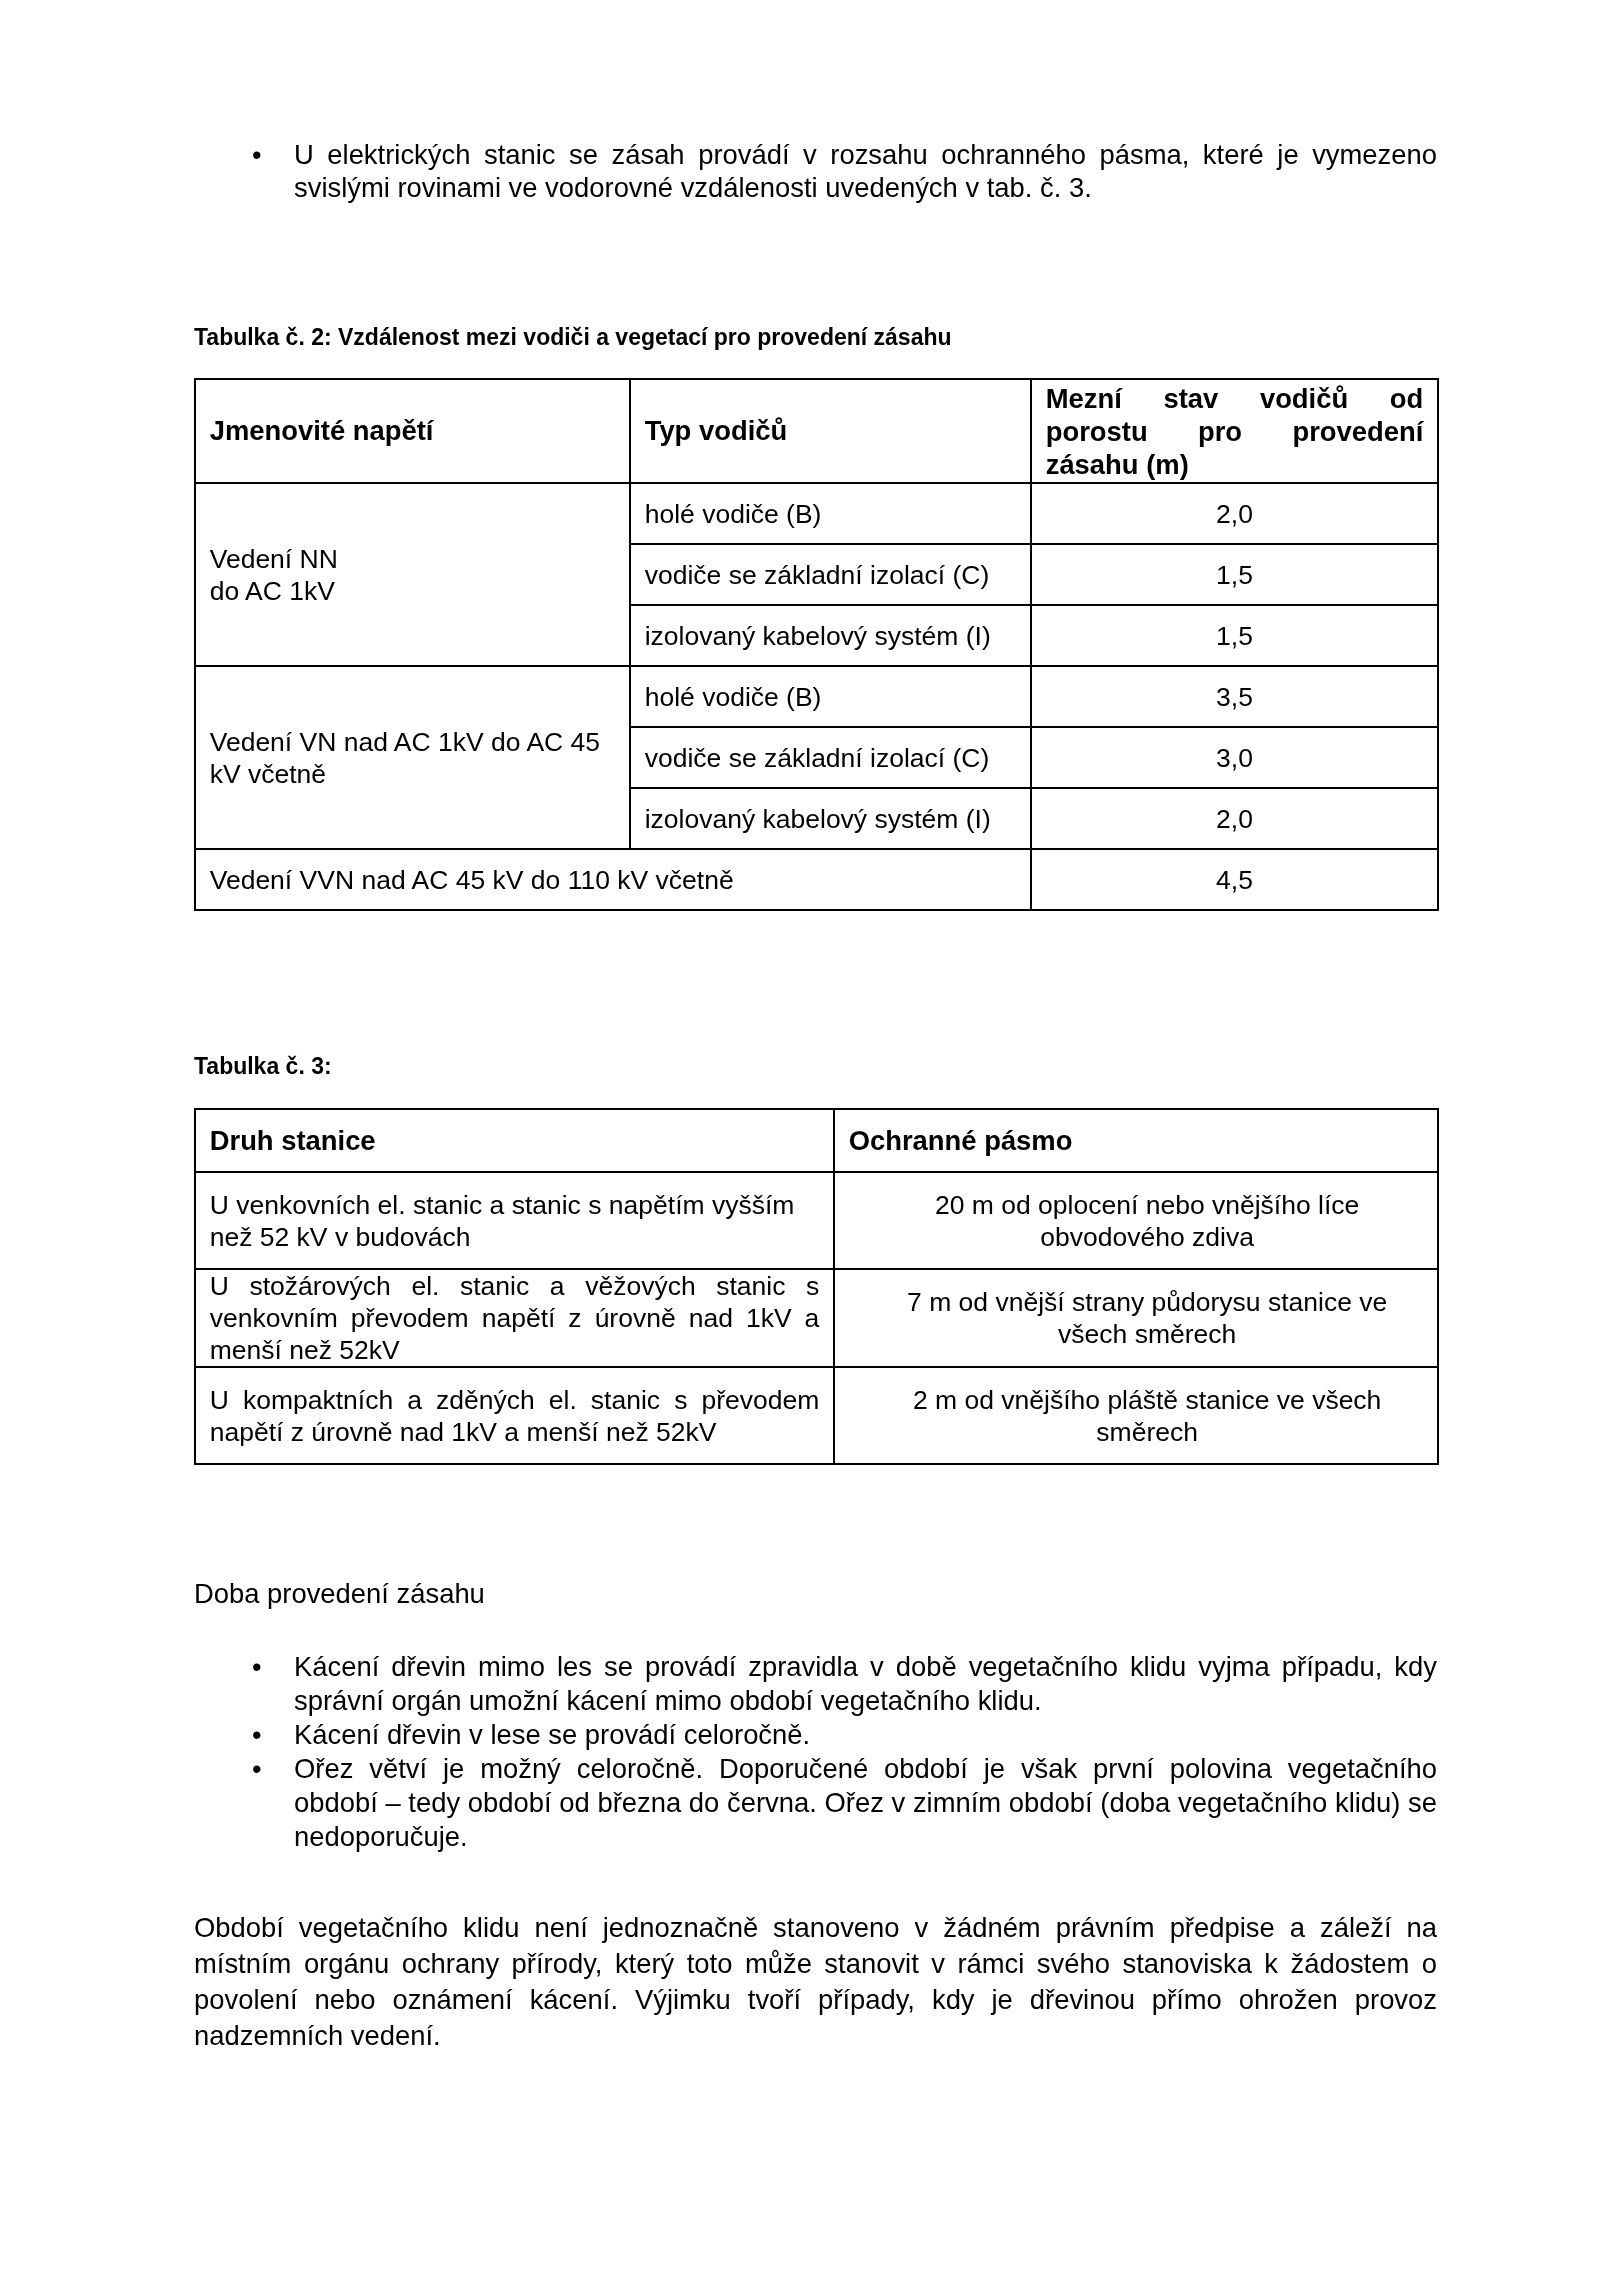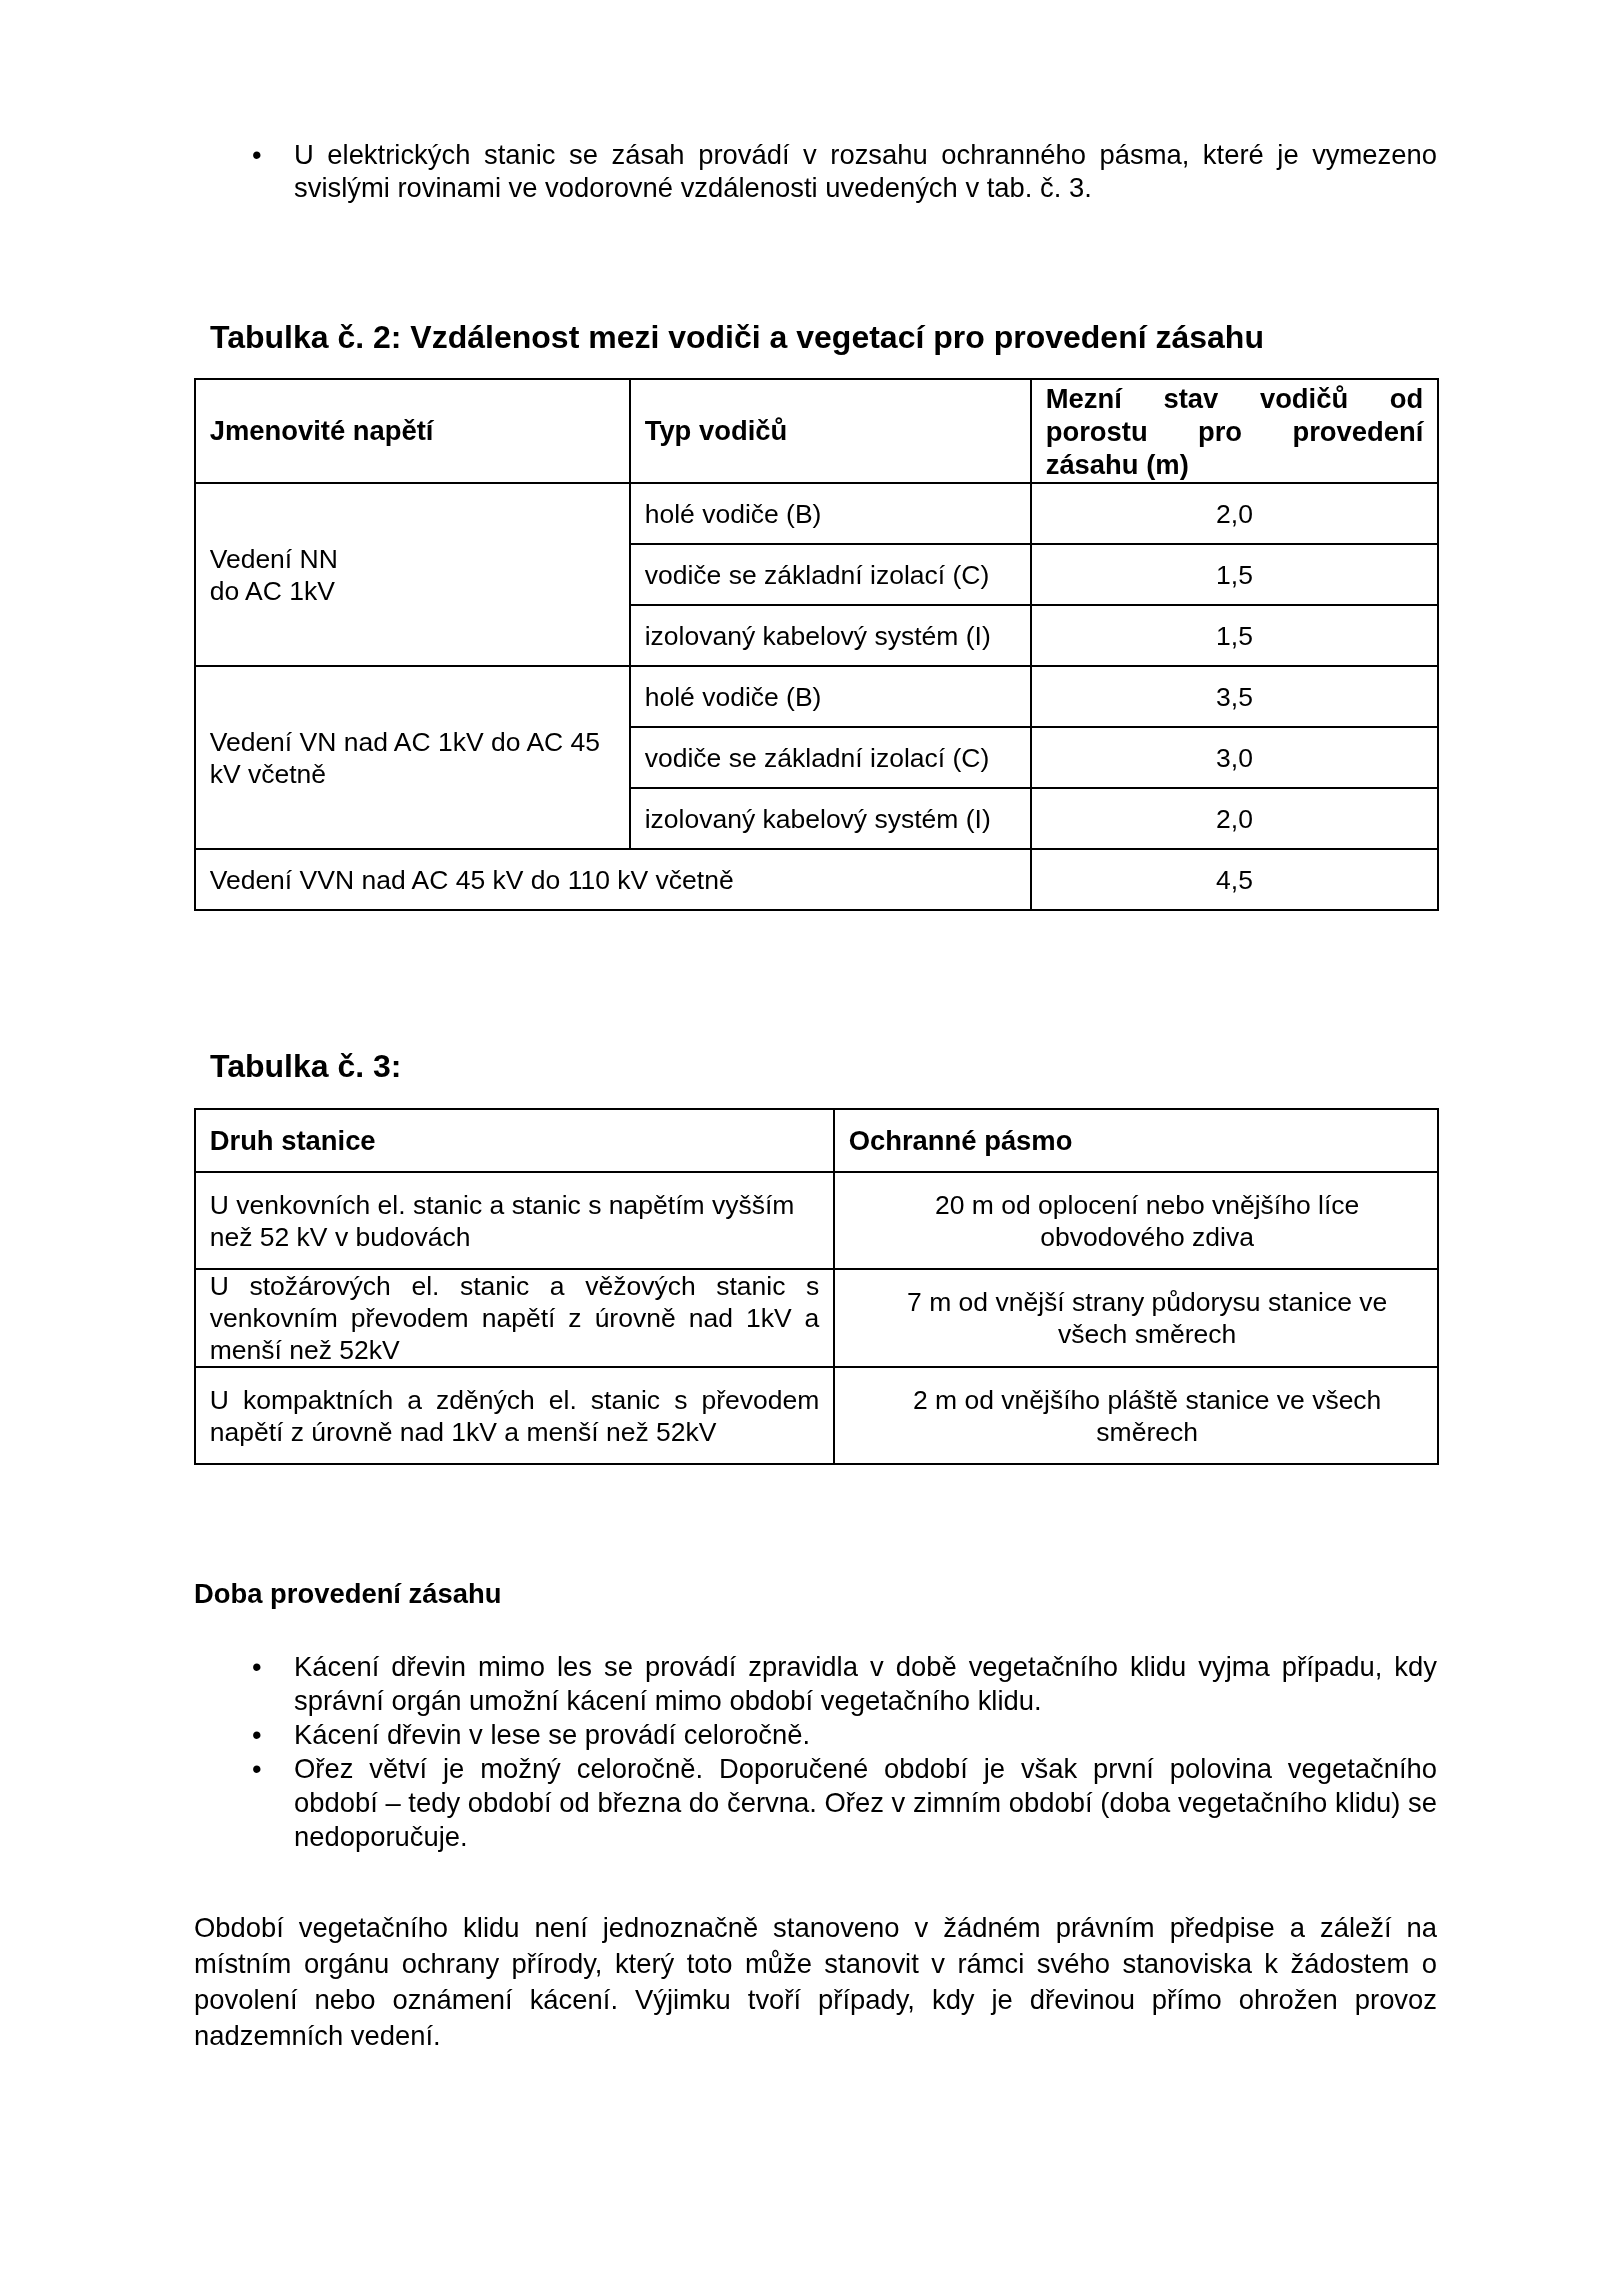--- a/index.html
+++ b/index.html
@@ -41,23 +41,23 @@
     text-align: center;
   }
   .intro {
     position: absolute;
     top: 138px;
     left: 0;
     width: 1243px;
   }
   .caption {
     position: absolute;
-    left: 16px;
+    left: 0;
     font-weight: bold;
-    font-size: 32px;
+    font-size: 23px;
   }
   .cap2 { top: 321px; }
   .cap3 { top: 1050px; }
 
   table.grid {
     position: absolute;
     left: 0;
     width: 1243px;
     border-collapse: collapse;
     table-layout: fixed;
@@ -92,21 +92,21 @@
   .t3 col.c2 { width: 604px; }
   .t3 tr.head td { height: 61px; }
   .t3 tr.r1 td { height: 95px; }
   .t3 tr.r2 td { height: 95px; }
   .t3 tr.r3 td { height: 95px; }
 
   .h-section {
     position: absolute;
     top: 1577px;
     left: 0;
-    font-weight: bold;
+    font-weight: normal;
     font-size: 27.4px;
   }
   .list2 {
     position: absolute;
     top: 1650px;
     left: 0;
     width: 1243px;
     line-height: 34px;
   }
   .para {

